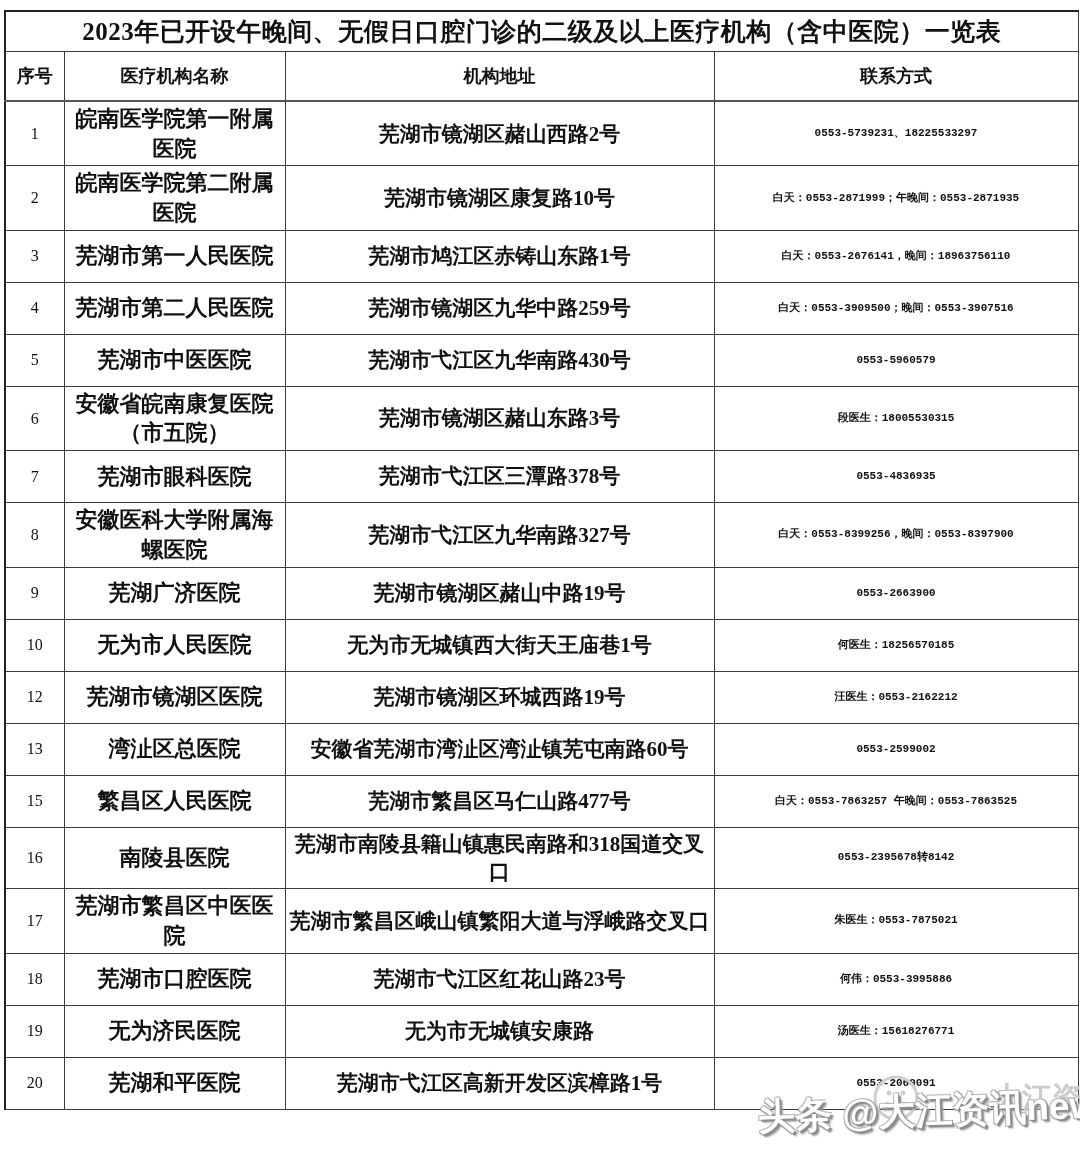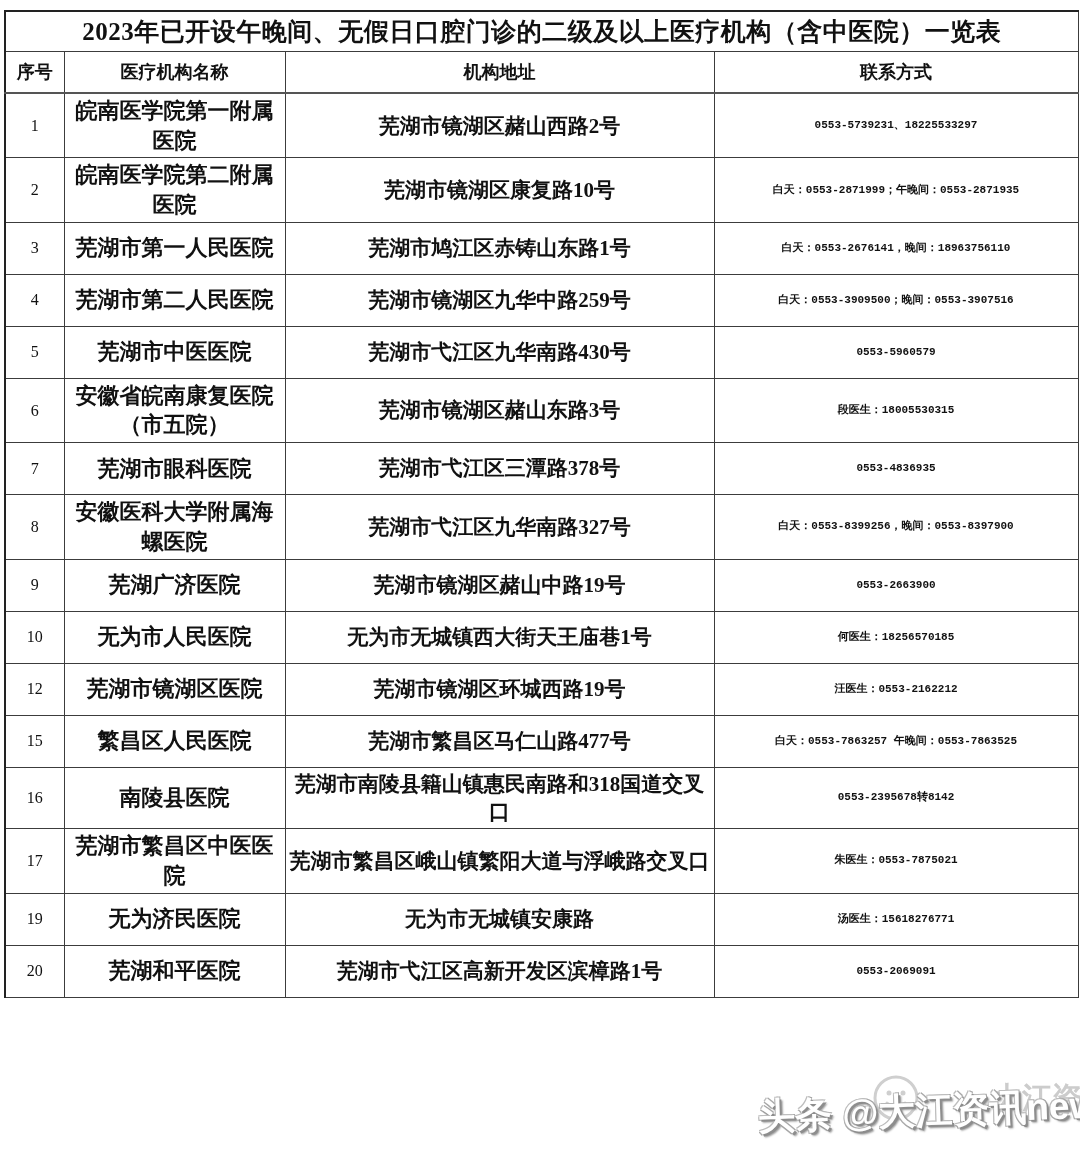--- a/index.html
+++ b/index.html
@@ -27,21 +27,21 @@
     overflow:hidden;
   }
   tr.title-row td {
     height:40px;
     font-size:25px;
     font-weight:bold;
     letter-spacing:0.5px;
     border-top:2px solid #222;
   }
   tr.header-row th {
-    height:42px;
+    height:50px;
     font-size:18px;
     font-weight:bold;
     border-bottom:2px solid #555;
   }
   tr.data-row td { height:52px; line-height:1.35; }
   td.c-no { font-size:16px; font-weight:500; }
   td.c-name { font-size:22px; font-weight:600; word-break:break-all; }
   td.c-addr { font-size:21px; font-weight:600; word-break:break-all; }
   td.c-contact { font-size:11px; font-weight:600;font-family:Liberation Mono, monospace; }
   table.roster td:first-child, table.roster th:first-child { border-left:2px solid #222; }
@@ -158,36 +158,48 @@
         <td class="c-addr">无为市无城镇西大街天王庙巷1号</td>
         <td class="c-contact">何医生：18256570185</td>
       </tr>
       <tr class="data-row">
         <td class="c-no">12</td>
         <td class="c-name">芜湖市镜湖区医院</td>
         <td class="c-addr">芜湖市镜湖区环城西路19号</td>
         <td class="c-contact">汪医生：0553-2162212</td>
       </tr>
       <tr class="data-row">
+        <td class="c-no">13</td>
+        <td class="c-name">湾沚区总医院</td>
+        <td class="c-addr">安徽省芜湖市湾沚区湾沚镇芜屯南路60号</td>
+        <td class="c-contact">0553-2599002</td>
+      </tr>
+      <tr class="data-row">
         <td class="c-no">15</td>
         <td class="c-name">繁昌区人民医院</td>
         <td class="c-addr">芜湖市繁昌区马仁山路477号</td>
         <td class="c-contact">白天：0553-7863257  午晚间：0553-7863525</td>
       </tr>
       <tr class="data-row">
         <td class="c-no">16</td>
         <td class="c-name">南陵县医院</td>
         <td class="c-addr">芜湖市南陵县籍山镇惠民南路和318国道交叉口</td>
         <td class="c-contact">0553-2395678转8142</td>
       </tr>
       <tr class="data-row">
         <td class="c-no">17</td>
         <td class="c-name">芜湖市繁昌区中医医院</td>
         <td class="c-addr">芜湖市繁昌区峨山镇繁阳大道与浮峨路交叉口</td>
         <td class="c-contact">朱医生：0553-7875021</td>
+      </tr>
+      <tr class="data-row">
+        <td class="c-no">18</td>
+        <td class="c-name">芜湖市口腔医院</td>
+        <td class="c-addr">芜湖市弋江区红花山路23号</td>
+        <td class="c-contact">何伟：0553-3995886</td>
       </tr>
       <tr class="data-row">
         <td class="c-no">19</td>
         <td class="c-name">无为济民医院</td>
         <td class="c-addr">无为市无城镇安康路</td>
         <td class="c-contact">汤医生：15618276771</td>
       </tr>
       <tr class="data-row">
         <td class="c-no">20</td>
         <td class="c-name">芜湖和平医院</td>

